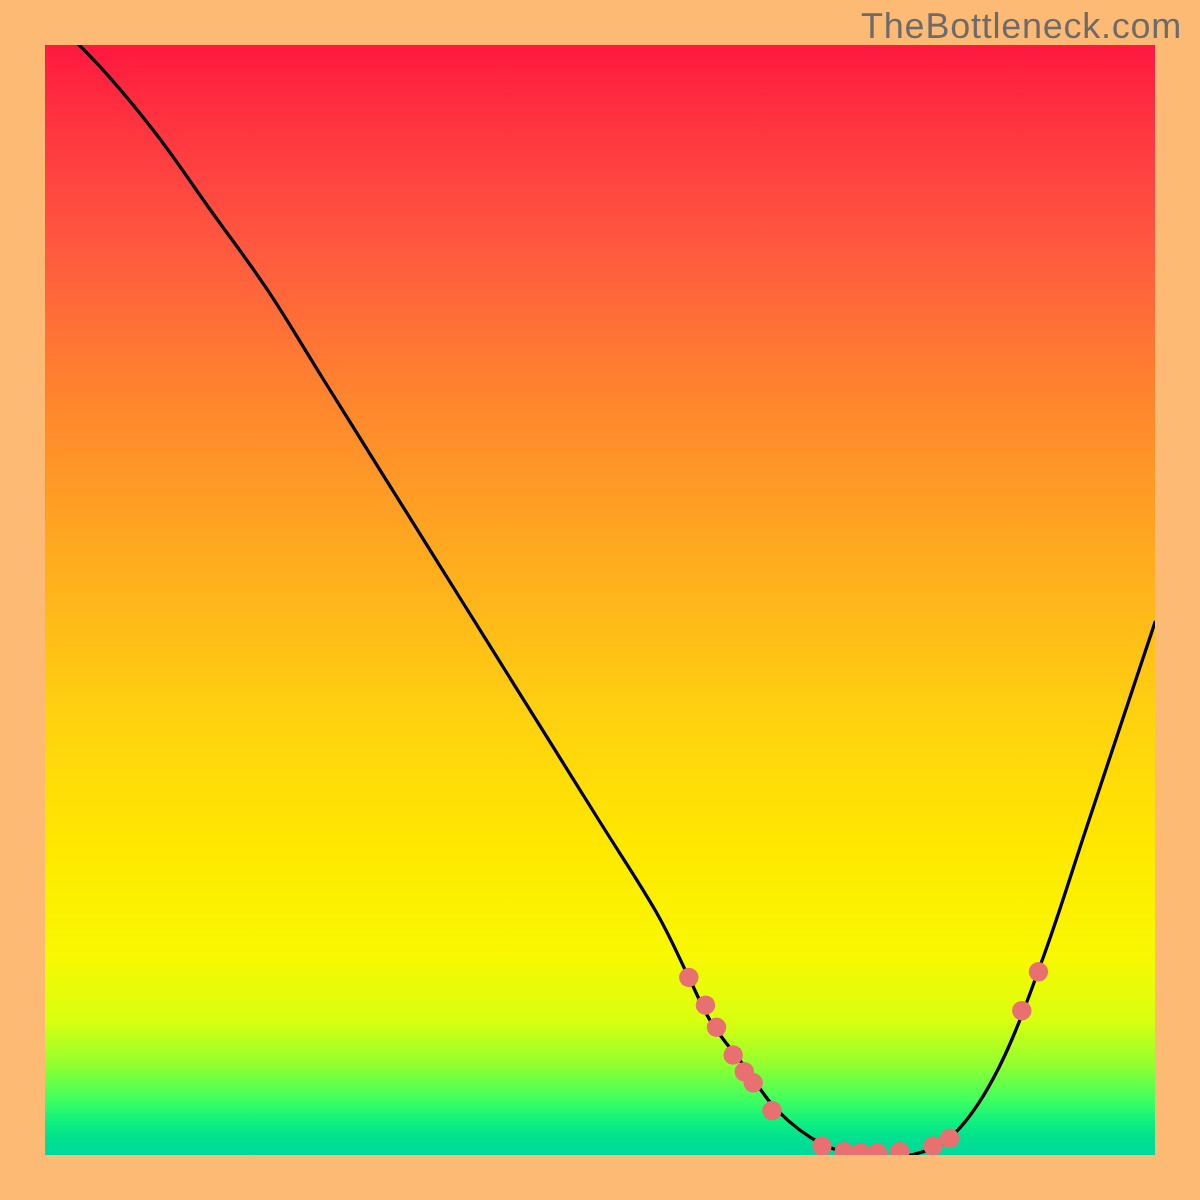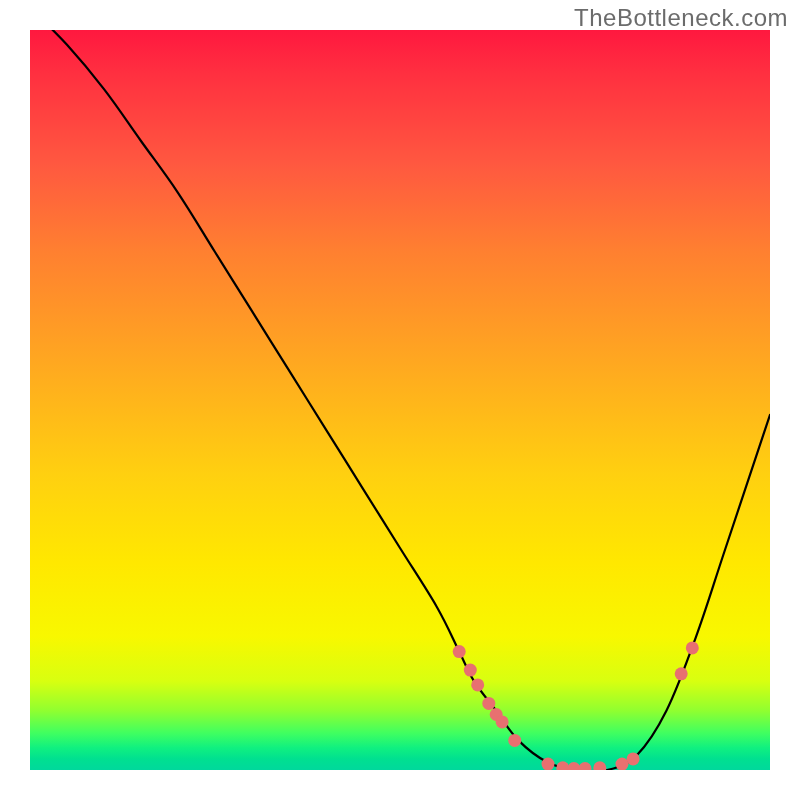--- a/index.html
+++ b/index.html
@@ -8,21 +8,21 @@
     width: 800px;
     height: 800px;
     background: #000;
     overflow: hidden;
     font-family: Arial, Helvetica, sans-serif;
   }
   .frame {
     position: relative;
     width: 800px;
     height: 800px;
-    background: #ffffff;
+    background: #fdba74;
   }
   .watermark {
     position: absolute;
     top: 4px;
     right: 12px;
     color: #6b6b6b;
     font-size: 24px;
     letter-spacing: 0.5px;
     z-index: 10;
   }

